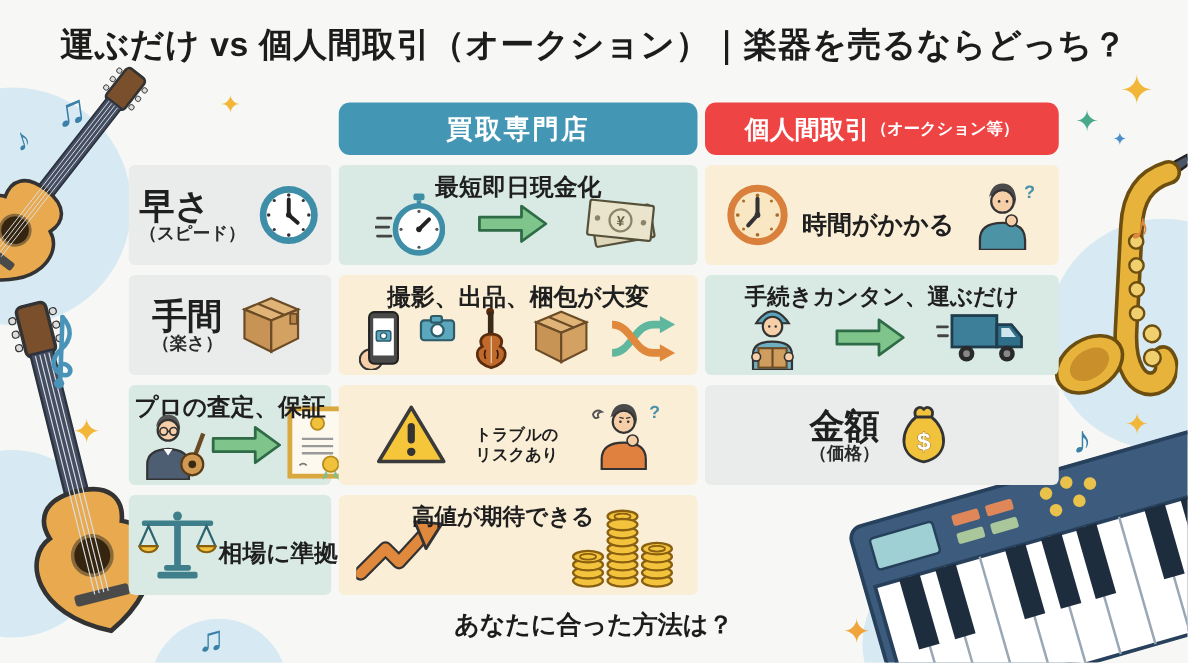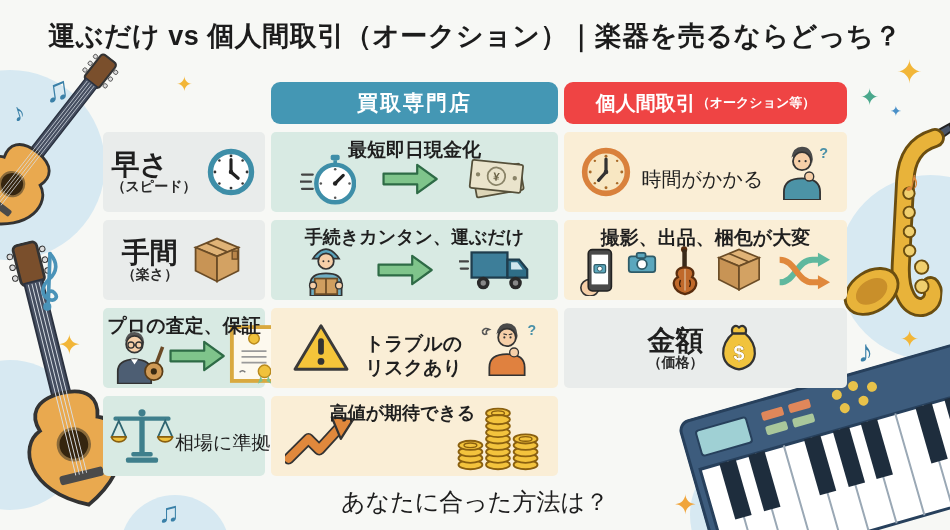--- a/index.html
+++ b/index.html
@@ -13,21 +13,21 @@
   .blob{position:absolute;border-radius:50%;background:#d7e9f2;z-index:0;}
   .deco{position:absolute;z-index:1;}
   .spk{position:absolute;z-index:1;font-weight:700;line-height:1;}
   
   .title{
     position:absolute;top:18px;left:0;width:100%;text-align:center;
     font-size:27px;font-weight:800;letter-spacing:0.5px;z-index:4;color:#1c1c1c;
   }
   .footer{
     position:absolute;top:486px;left:0;width:100%;text-align:center;
-    font-size:24px;font-weight:400;z-index:4;color:#1c1c1c;
+    font-size:20px;font-weight:700;z-index:4;color:#1c1c1c;
   }
   
   #table{
     position:absolute;left:103px;top:82px;z-index:3;
     display:grid;
     grid-template-columns:162px 287px 283px;
     grid-template-rows:42px 80px 80px 80px 80px;
     gap:8px 6px;
   }
   .hdr{
@@ -43,22 +43,22 @@
   }
   .lbl .t{text-align:left;line-height:1.05;}
   .lbl .t .main{font-size:28px;font-weight:800;display:block;}
   .lbl .t .sub{font-size:14px;font-weight:700;display:block;color:#2a2a2a;}
   .cell{border-radius:5px;position:relative;}
   .c-buyback{background:#d8eae3;}
   .c-auction{background:#faeed6;}
   .cell-flex{display:flex;align-items:center;justify-content:space-evenly;padding:2px 6px;height:100%;box-sizing:border-box;}
   .stack-text{position:absolute;top:5px;left:0;right:0;text-align:center;font-size:19px;font-weight:800;white-space:nowrap;z-index:2;}
   .stack-icons{position:absolute;bottom:4px;left:6px;right:6px;display:flex;align-items:flex-end;justify-content:space-evenly;}
-  .ctext{font-size:19px;font-weight:400;white-space:nowrap;margin-top:14px;}
-  .ctext2{font-size:19px;font-weight:800;text-align:center;line-height:1.25;margin-top:16px;}
+  .ctext{font-size:19px;font-weight:700;white-space:nowrap;margin-top:14px;}
+  .ctext2{font-size:13px;font-weight:800;text-align:center;line-height:1.25;margin-top:16px;}
   svg{display:block;}
 </style>
 </head>
 <body>
 
 <div class="blob" style="left:-85px;top:70px;width:190px;height:190px;"></div>
 <div class="blob" style="left:-65px;top:360px;width:150px;height:150px;"></div>
 <div class="blob" style="left:838px;top:175px;width:185px;height:185px;"></div>
 <div class="blob" style="left:690px;top:445px;width:140px;height:140px;"></div>
 <div class="blob" style="left:120px;top:495px;width:110px;height:110px;"></div>
@@ -279,20 +279,66 @@
     <span>
       <svg viewBox="0 0 64 56" width="58" height="50">
         <path d="M8 14 L32 4 L56 14 L32 24 Z" fill="#e0b377" stroke="#6b4c26" stroke-width="2"></path>
         <path d="M8 14 V40 L32 52 V24 Z" fill="#c89455" stroke="#6b4c26" stroke-width="2"></path>
         <path d="M56 14 V40 L32 52 V24 Z" fill="#d3a263" stroke="#6b4c26" stroke-width="2"></path>
         <path d="M20 9 L44 19" stroke="#6b4c26" stroke-width="2"></path>
         <rect x="49" y="18" width="6" height="9" fill="#b9854a" stroke="#6b4c26" stroke-width="1.5"></rect>
       </svg>
     </span>
   </div>
+  <div class="cell c-auction">
+    <div class="stack-text">撮影、出品、梱包が大変</div>
+    <div class="stack-icons">
+      <span>
+        <svg viewBox="0 0 46 58" width="38" height="48">
+          <ellipse cx="12" cy="48" rx="11" ry="10" fill="#f6cfa8" stroke="#333" stroke-width="2"></ellipse>
+          <rect x="10" y="2" width="28" height="50" rx="5" fill="#4a4a4a" stroke="#222" stroke-width="2"></rect>
+          <rect x="14" y="8" width="20" height="36" fill="#fff"></rect>
+          <rect x="17" y="20" width="14" height="10" rx="2" fill="#5ba7bd" stroke="#2e5b68" stroke-width="1.5"></rect>
+          <circle cx="24" cy="25" r="3" fill="#fff" stroke="#2e5b68" stroke-width="1.2"></circle>
+        </svg>
+      </span>
+      <span style="margin-bottom:22px;">
+        <svg viewBox="0 0 34 26" width="30" height="23">
+          <rect x="2" y="6" width="30" height="18" rx="3" fill="#5ba7bd" stroke="#2e5b68" stroke-width="2"></rect>
+          <rect x="11" y="2" width="10" height="6" rx="2" fill="#5ba7bd" stroke="#2e5b68" stroke-width="2"></rect>
+          <circle cx="17" cy="15" r="5.5" fill="#fff" stroke="#2e5b68" stroke-width="2"></circle>
+        </svg>
+      </span>
+      <span>
+        <svg viewBox="0 0 40 58" width="36" height="52">
+          <circle cx="19" cy="6" r="3.5" fill="#5a2d0e"></circle>
+          <rect x="17" y="6" width="5" height="24" fill="#3a2a1a"></rect>
+          <path d="M20 26 C29 26 31 32 28 37 C35 40 35 52 20 56 C5 52 5 40 12 37 C9 32 11 26 20 26 Z" fill="#c0692a" stroke="#5a2d0e" stroke-width="2.5"></path>
+          <path d="M15 40 q-2 4 0 8 M25 40 q2 4 0 8" stroke="#3a1d08" stroke-width="1.5" fill="none"></path>
+          <line x1="20" y1="28" x2="20" y2="52" stroke="#e8d9c0" stroke-width="1"></line>
+        </svg>
+      </span>
+      <span style="margin-bottom:3px;">
+        <svg viewBox="0 0 64 56" width="54" height="47">
+          <path d="M8 14 L32 4 L56 14 L32 24 Z" fill="#e0b377" stroke="#6b4c26" stroke-width="2"></path>
+          <path d="M8 14 V40 L32 52 V24 Z" fill="#c89455" stroke="#6b4c26" stroke-width="2"></path>
+          <path d="M56 14 V40 L32 52 V24 Z" fill="#d3a263" stroke="#6b4c26" stroke-width="2"></path>
+          <path d="M20 9 L44 19" stroke="#6b4c26" stroke-width="2"></path>
+        </svg>
+      </span>
+      <span style="margin-bottom:5px;">
+        <svg viewBox="0 0 64 46" width="56" height="40">
+          <path d="M4 36 C22 36 24 10 42 10 h8" fill="none" stroke="#5fb89e" stroke-width="7"></path>
+          <path d="M48 2 L62 10 L48 18 Z" fill="#5fb89e"></path>
+          <path d="M4 10 C22 10 24 36 42 36 h8" fill="none" stroke="#e0883c" stroke-width="7"></path>
+          <path d="M48 28 L62 36 L48 44 Z" fill="#e0883c"></path>
+        </svg>
+      </span>
+    </div>
+  </div>
   <div class="cell c-buyback">
     <div class="stack-text" style="font-size:18px;">手続きカンタン、運ぶだけ</div>
     <div class="stack-icons">
       <span>
         <svg viewBox="0 0 60 62" width="52" height="54">
           <path d="M17 16 q13 -16 26 0 l2 3 h-30 Z" fill="#5ba4bd" stroke="#333" stroke-width="2"></path>
           <circle cx="30" cy="22" r="9" fill="#f6cfa8" stroke="#333" stroke-width="2"></circle>
           <circle cx="27" cy="22" r="1.1" fill="#333"></circle>
             <circle cx="33" cy="22" r="1.1" fill="#333"></circle>
           <path d="M12 62 v-14 q0 -12 18 -12 q18 0 18 12 v14 Z" fill="#6fafc4" stroke="#333" stroke-width="2"></path>
@@ -310,66 +356,20 @@
       <span style="margin-bottom:4px;">
         <svg viewBox="0 0 78 50" width="70" height="45">
           <path d="M0 16 h10 M2 24 h8" stroke="#444" stroke-width="2.5" stroke-linecap="round"></path>
           <rect x="14" y="6" width="40" height="28" fill="#3d7e99" stroke="#1f3d4d" stroke-width="2.5"></rect>
           <path d="M54 14 h13 l9 11 v9 h-22 Z" fill="#2f6e88" stroke="#1f3d4d" stroke-width="2.5"></path>
           <path d="M58 17 h7 l6 8 h-13 Z" fill="#cfe6ee"></path>
           <circle cx="27" cy="40" r="7" fill="#2a2a2a"></circle>
             <circle cx="27" cy="40" r="3" fill="#888"></circle>
           <circle cx="63" cy="40" r="7" fill="#2a2a2a"></circle>
             <circle cx="63" cy="40" r="3" fill="#888"></circle>
-        </svg>
-      </span>
-    </div>
-  </div>
-  <div class="cell c-auction">
-    <div class="stack-text">撮影、出品、梱包が大変</div>
-    <div class="stack-icons">
-      <span>
-        <svg viewBox="0 0 46 58" width="38" height="48">
-          <ellipse cx="12" cy="48" rx="11" ry="10" fill="#f6cfa8" stroke="#333" stroke-width="2"></ellipse>
-          <rect x="10" y="2" width="28" height="50" rx="5" fill="#4a4a4a" stroke="#222" stroke-width="2"></rect>
-          <rect x="14" y="8" width="20" height="36" fill="#fff"></rect>
-          <rect x="17" y="20" width="14" height="10" rx="2" fill="#5ba7bd" stroke="#2e5b68" stroke-width="1.5"></rect>
-          <circle cx="24" cy="25" r="3" fill="#fff" stroke="#2e5b68" stroke-width="1.2"></circle>
-        </svg>
-      </span>
-      <span style="margin-bottom:22px;">
-        <svg viewBox="0 0 34 26" width="30" height="23">
-          <rect x="2" y="6" width="30" height="18" rx="3" fill="#5ba7bd" stroke="#2e5b68" stroke-width="2"></rect>
-          <rect x="11" y="2" width="10" height="6" rx="2" fill="#5ba7bd" stroke="#2e5b68" stroke-width="2"></rect>
-          <circle cx="17" cy="15" r="5.5" fill="#fff" stroke="#2e5b68" stroke-width="2"></circle>
-        </svg>
-      </span>
-      <span>
-        <svg viewBox="0 0 40 58" width="36" height="52">
-          <circle cx="19" cy="6" r="3.5" fill="#5a2d0e"></circle>
-          <rect x="17" y="6" width="5" height="24" fill="#3a2a1a"></rect>
-          <path d="M20 26 C29 26 31 32 28 37 C35 40 35 52 20 56 C5 52 5 40 12 37 C9 32 11 26 20 26 Z" fill="#c0692a" stroke="#5a2d0e" stroke-width="2.5"></path>
-          <path d="M15 40 q-2 4 0 8 M25 40 q2 4 0 8" stroke="#3a1d08" stroke-width="1.5" fill="none"></path>
-          <line x1="20" y1="28" x2="20" y2="52" stroke="#e8d9c0" stroke-width="1"></line>
-        </svg>
-      </span>
-      <span style="margin-bottom:3px;">
-        <svg viewBox="0 0 64 56" width="54" height="47">
-          <path d="M8 14 L32 4 L56 14 L32 24 Z" fill="#e0b377" stroke="#6b4c26" stroke-width="2"></path>
-          <path d="M8 14 V40 L32 52 V24 Z" fill="#c89455" stroke="#6b4c26" stroke-width="2"></path>
-          <path d="M56 14 V40 L32 52 V24 Z" fill="#d3a263" stroke="#6b4c26" stroke-width="2"></path>
-          <path d="M20 9 L44 19" stroke="#6b4c26" stroke-width="2"></path>
-        </svg>
-      </span>
-      <span style="margin-bottom:5px;">
-        <svg viewBox="0 0 64 46" width="56" height="40">
-          <path d="M4 36 C22 36 24 10 42 10 h8" fill="none" stroke="#5fb89e" stroke-width="7"></path>
-          <path d="M48 2 L62 10 L48 18 Z" fill="#5fb89e"></path>
-          <path d="M4 10 C22 10 24 36 42 36 h8" fill="none" stroke="#e0883c" stroke-width="7"></path>
-          <path d="M48 28 L62 36 L48 44 Z" fill="#e0883c"></path>
         </svg>
       </span>
     </div>
   </div>
 
   <div class="cell c-buyback">
     <div class="stack-text">プロの査定、保証</div>
     <div class="stack-icons">
       <span>
         <svg viewBox="0 0 66 62" width="58" height="55">

